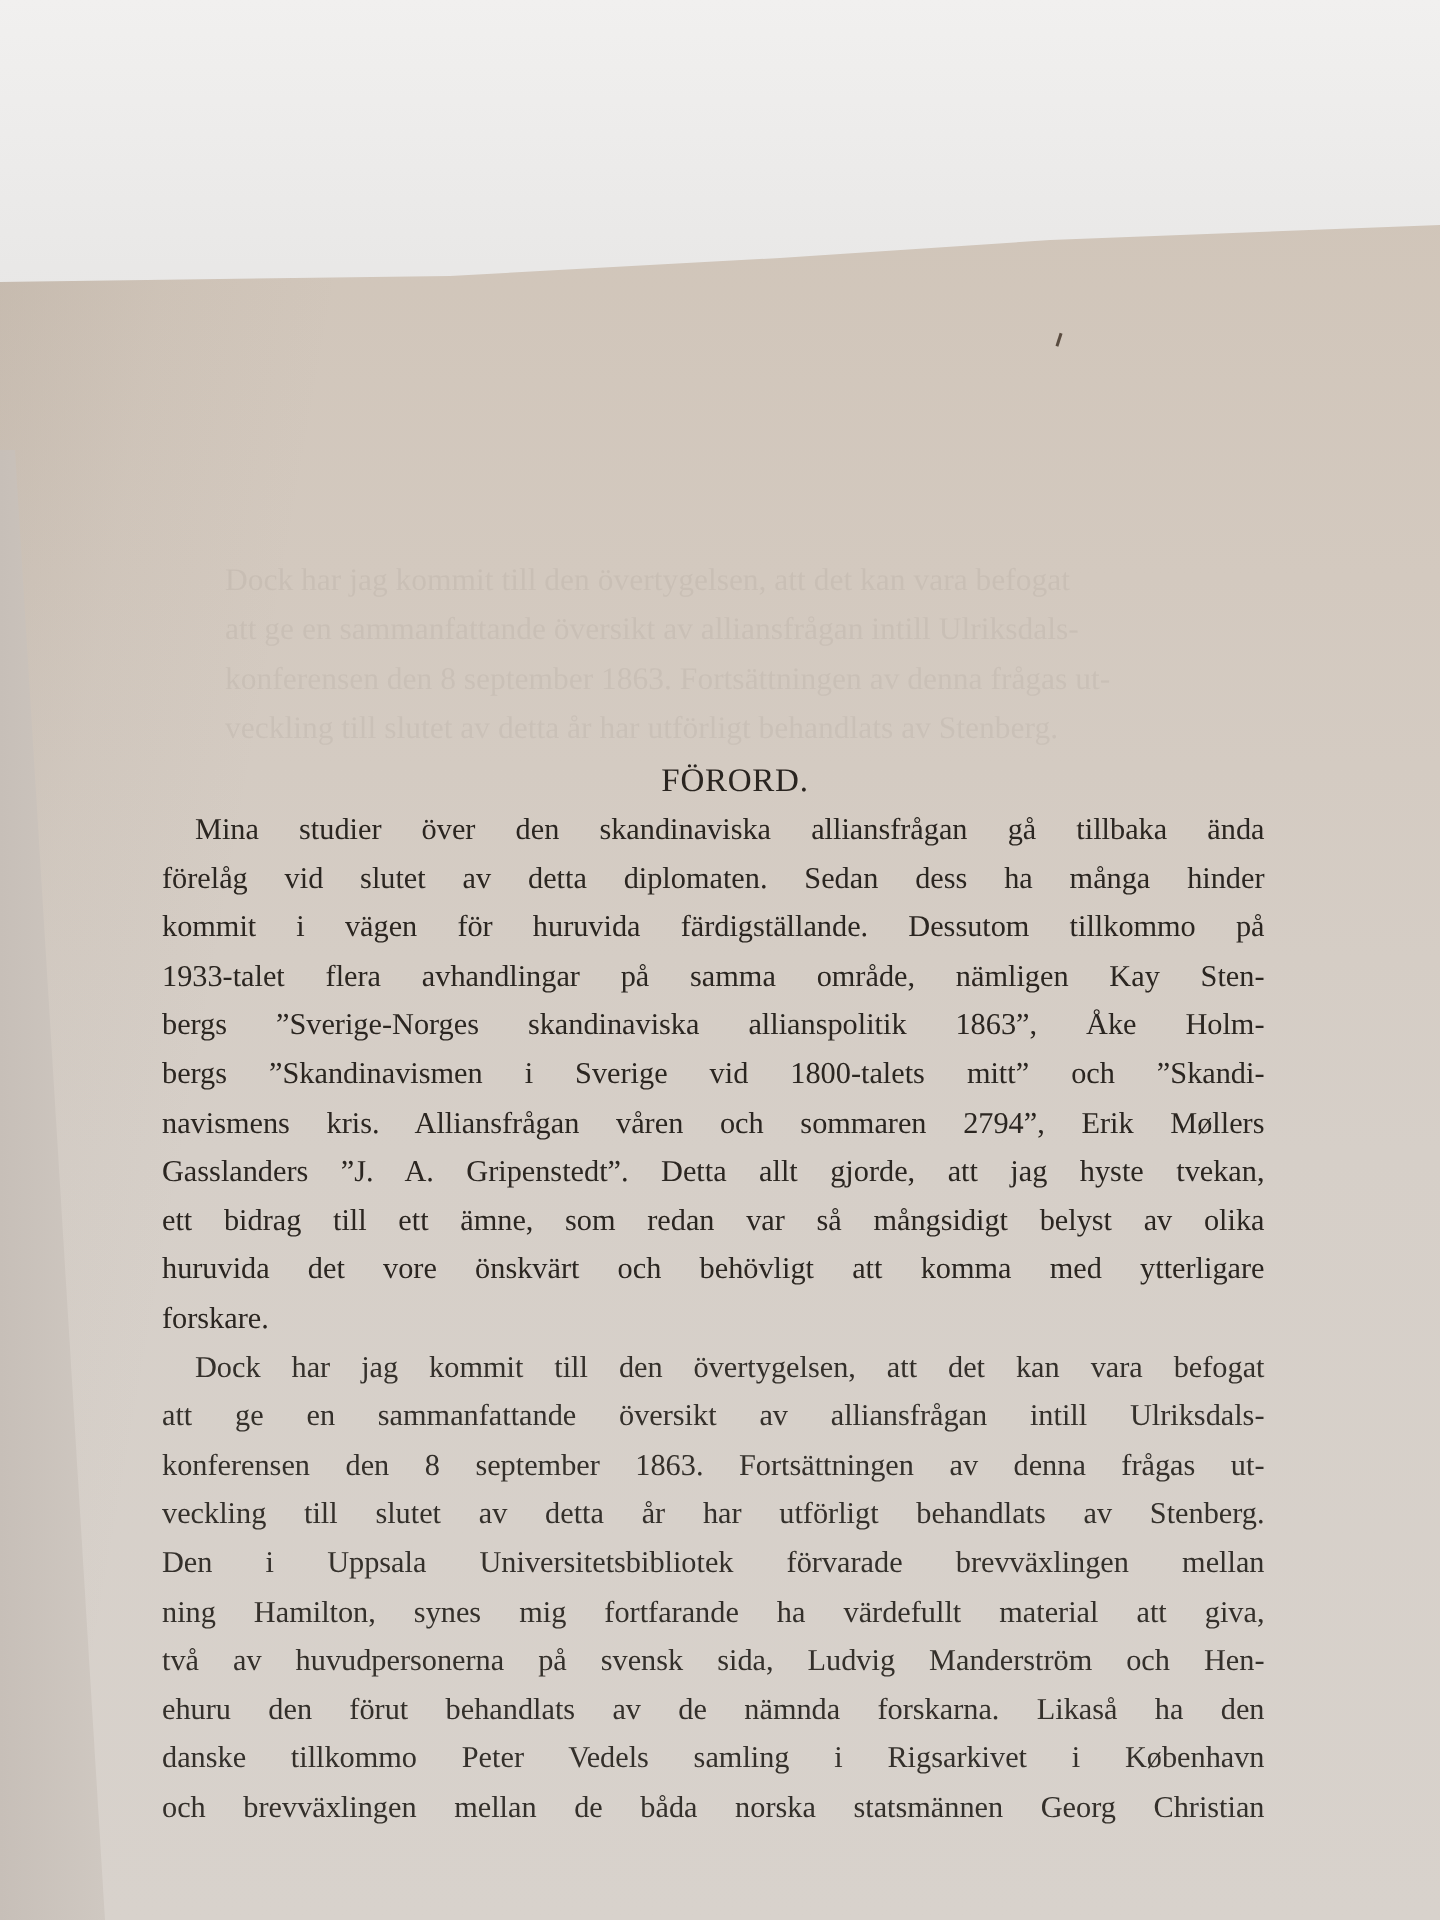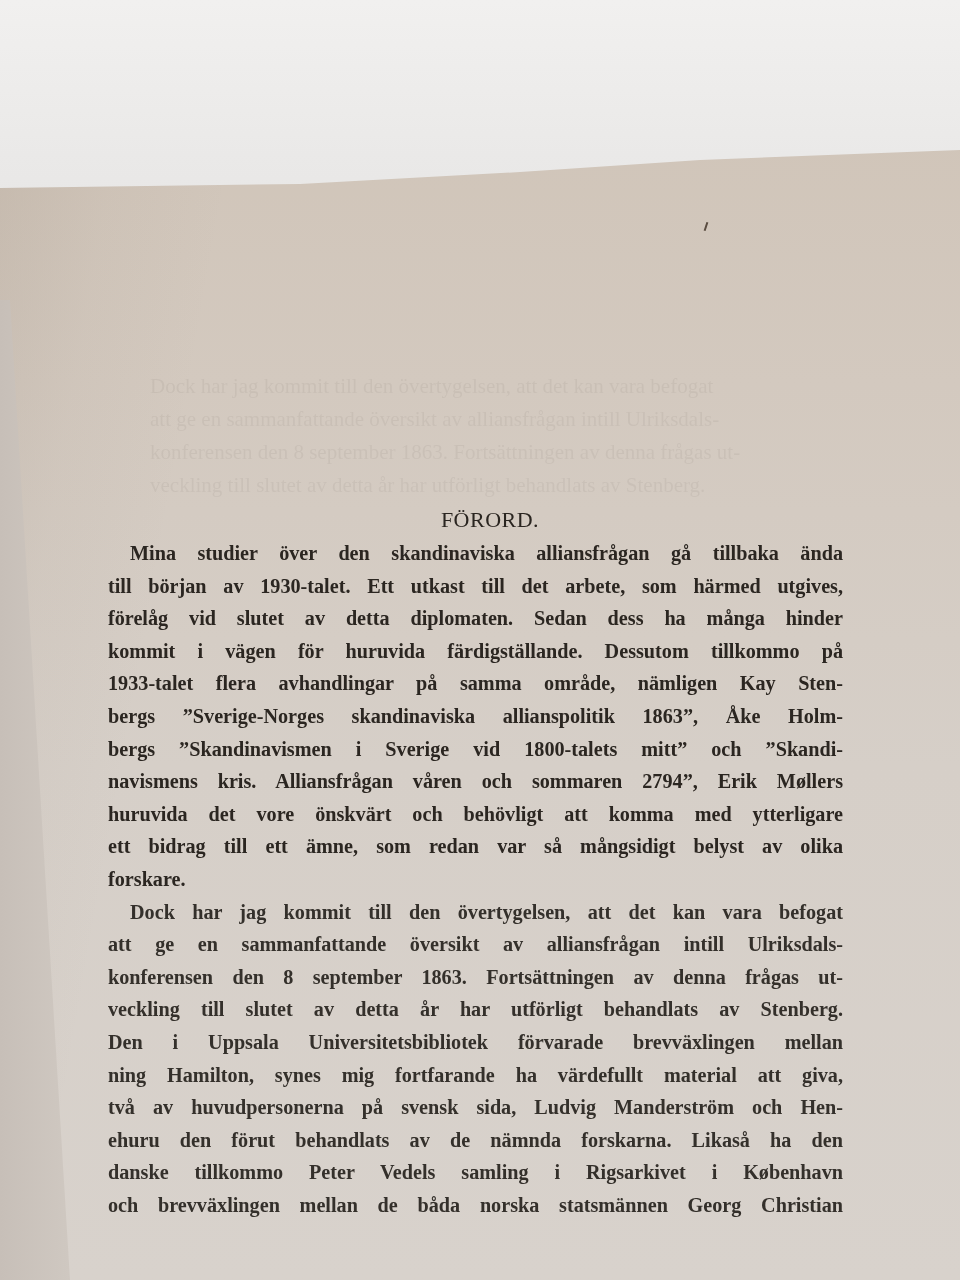--- a/index.html
+++ b/index.html
@@ -71,21 +71,20 @@
       width: 735px;
       color: #2b2621;
       font-size: 20.2px;
       line-height: 32.6px;
     }
     .line {
       display: block;
       white-space: nowrap;
       text-align: justify;
       text-align-last: justify;
-      font-weight: bold;
     }
     .line.last {
       text-align-last: left;
     }
     .indent {
       padding-left: 22px;
     }
     .p2 .line {
       color: #34302b;
     }
@@ -103,29 +102,29 @@
   <span>att ge en sammanfattande översikt av alliansfrågan intill Ulriksdals-</span><br>
   <span>konferensen den 8 september 1863. Fortsättningen av denna frågas ut-</span><br>
   <span>veckling till slutet av detta år har utförligt behandlats av Stenberg.</span>
 </div>
 
 <div class="title">FÖRORD.</div>
 
 <div class="text">
   <div class="p1">
     <span class="line indent">Mina studier över den skandinaviska alliansfrågan gå tillbaka ända</span>
-    <span class="line">till början av 1930-talet. Ett utkast till det arbete, som härmed utgives,</span>
     <span class="line">förelåg vid slutet av detta diplomaten. Sedan dess ha många hinder</span>
     <span class="line">kommit i vägen för huruvida färdigställande. Dessutom tillkommo på</span>
     <span class="line">1933-talet flera avhandlingar på samma område, nämligen Kay Sten-</span>
     <span class="line">bergs ”Sverige-Norges skandinaviska allianspolitik 1863”, Åke Holm-</span>
     <span class="line">bergs ”Skandinavismen i Sverige vid 1800-talets mitt” och ”Skandi-</span>
     <span class="line">navismens kris. Alliansfrågan våren och sommaren 2794”, Erik Møllers</span>
+    <span class="line">Gasslanders ”J. A. Gripenstedt”. Detta allt gjorde, att jag hyste tvekan,</span>
+    <span class="line">ett bidrag till ett ämne, som redan var så mångsidigt belyst av olika</span>
     <span class="line">huruvida det vore önskvärt och behövligt att komma med ytterligare</span>
-    <span class="line">ett bidrag till ett ämne, som redan var så mångsidigt belyst av olika</span>
     <span class="line last">forskare.</span>
   </div>
   <div class="p2">
     <span class="line indent">Dock har jag kommit till den övertygelsen, att det kan vara befogat</span>
     <span class="line">att ge en sammanfattande översikt av alliansfrågan intill Ulriksdals-</span>
     <span class="line">konferensen den 8 september 1863. Fortsättningen av denna frågas ut-</span>
     <span class="line">veckling till slutet av detta år har utförligt behandlats av Stenberg.</span>
     <span class="line">Den i Uppsala Universitetsbibliotek förvarade brevväxlingen mellan</span>
     <span class="line">ning Hamilton, synes mig fortfarande ha värdefullt material att giva,</span>
     <span class="line">två av huvudpersonerna på svensk sida, Ludvig Manderström och Hen-</span>

